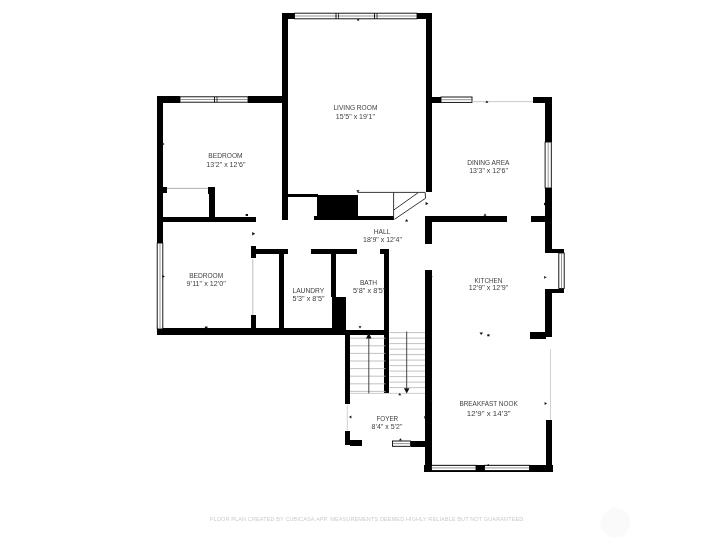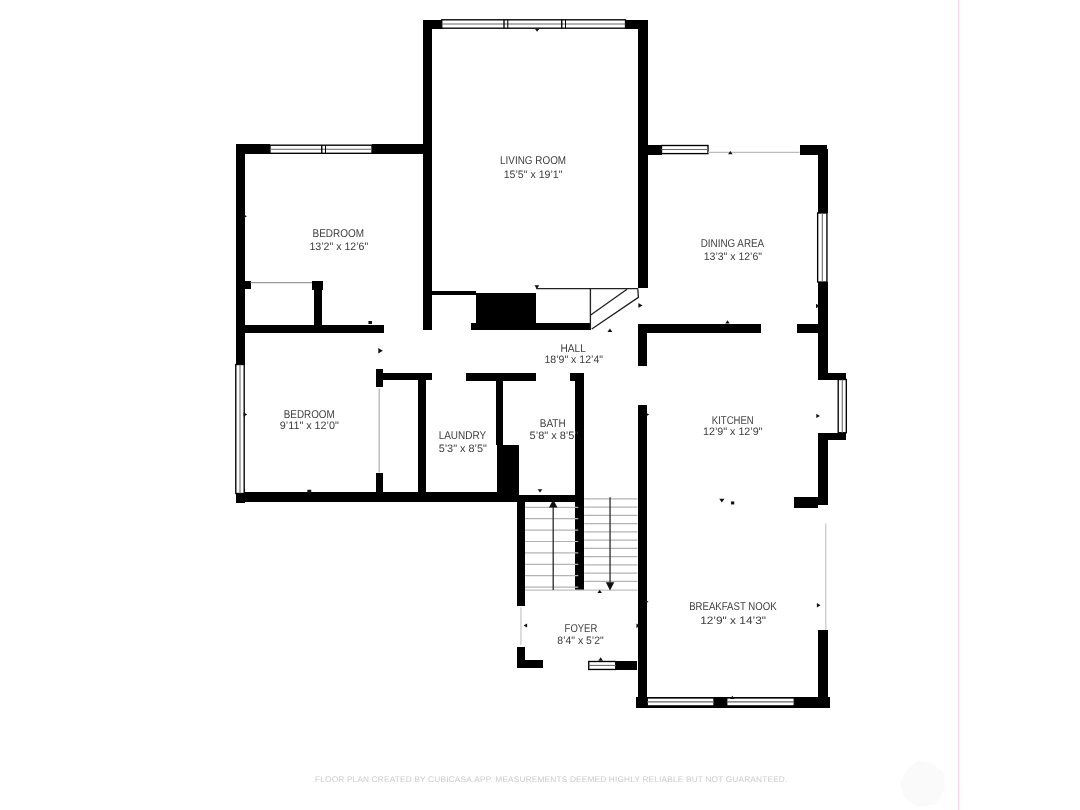--- a/index.html
+++ b/index.html
@@ -1,16 +1,16 @@
 <!DOCTYPE html>
 <html><head>
 <meta charset="utf-8">
 <style>
   html,body{margin:0;padding:0;background:#fff;}
-  .wrap{width:639px;height:540px;position:relative;background:#ec4899;overflow:hidden;}
+  .wrap{width:639px;height:540px;position:relative;background:#f97316;overflow:hidden;}
   svg{display:block;}
   text{font-family:"Liberation Sans",sans-serif;fill:#3d3d3d;}
   .room{font-size:7.5px;letter-spacing:0;}
   .dim{font-size:7.2px;letter-spacing:0;}
   .foot{font-size:5.4px;fill:#cbcbcb;letter-spacing:.12px;}
 </style>
 </head>
 <body>
 <div class="wrap">
 <svg width="720" height="540" viewBox="0 0 720 540">

